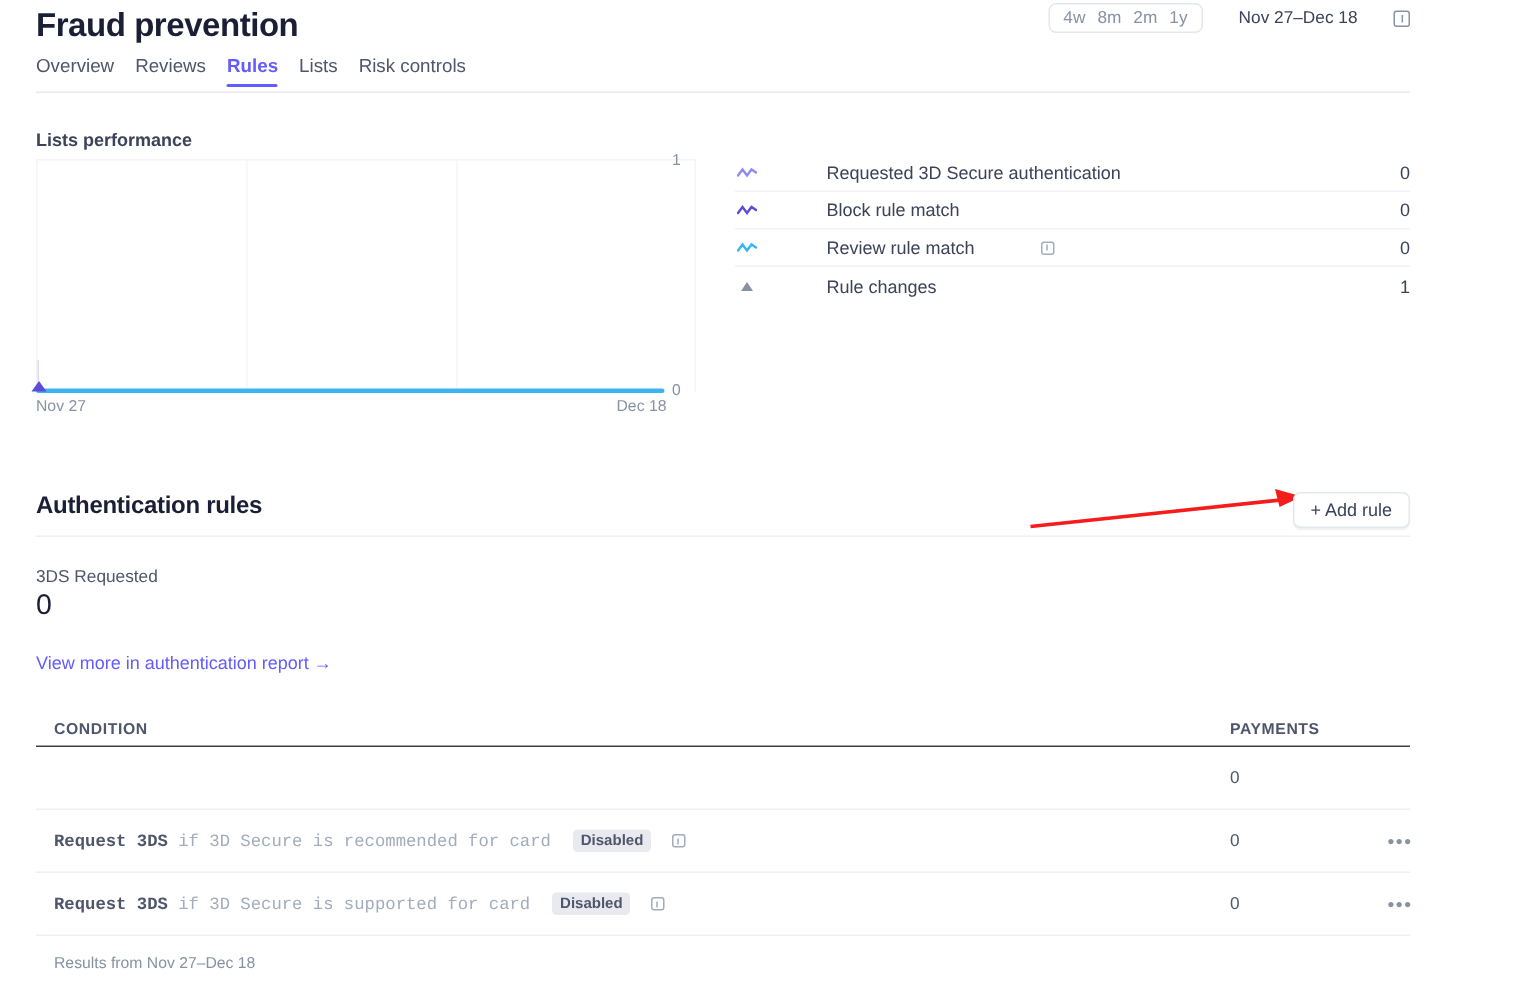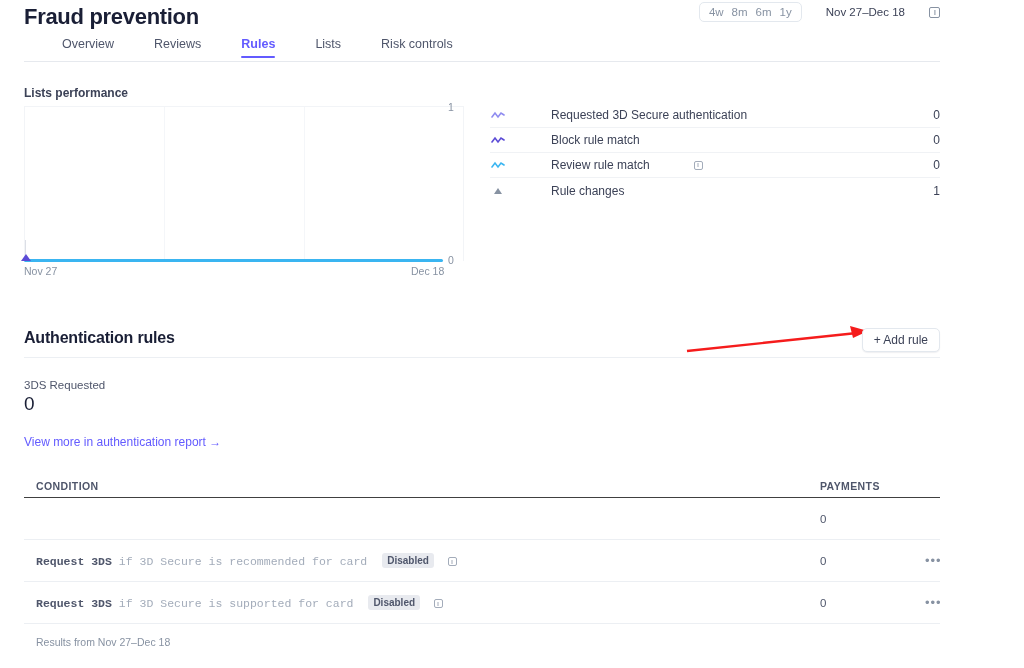--- a/index.html
+++ b/index.html
@@ -13,21 +13,21 @@
   .page { position: relative; width: 1024px; height: 604px; }
 
   
   .page-title {
     position: absolute; left: 24px; top: 4px;
     font-size: 22px; font-weight: bold; color: #1a1f36;
     letter-spacing: -0.3px;
   }
   .tabs {
     position: absolute; left: 24px; top: 37px;
-    display: flex; gap: 40px; align-items: flex-end; margin-left: 38px;
+    display: flex; gap: 14px; align-items: flex-end;
   }
   .tab {
     font-size: 12.5px; color: #4f566b; padding-bottom: 7px;
     position: relative; cursor: pointer; white-space: nowrap;
   }
   .tab.active { color: #635bff; font-weight: bold; }
   .tab.active::after {
     content: ""; position: absolute; left: 0; right: 0; bottom: 0;
     height: 2px; background: #635bff; border-radius: 2px;
   }
@@ -190,21 +190,21 @@
     <div class="tab active">Rules</div>
     <div class="tab">Lists</div>
     <div class="tab">Risk controls</div>
   </div>
   <div class="header-rule"></div>
 
   <div class="daterange">
     <div class="range-pill">
       <span class="range-opt">4w</span>
       <span class="range-opt">8m</span>
-      <span class="range-opt">6m</span>
+      <span class="range-opt">2m</span>
       <span class="range-opt">1y</span>
     </div>
     <span class="date-label">Nov 27–Dec 18</span>
     <span class="cal-icon"></span>
   </div>
 
   <div class="chart-title">Lists performance</div>
   <div class="chart-wrap">
     <div class="plot">
       <div class="gridline" style="left:139px"></div>

